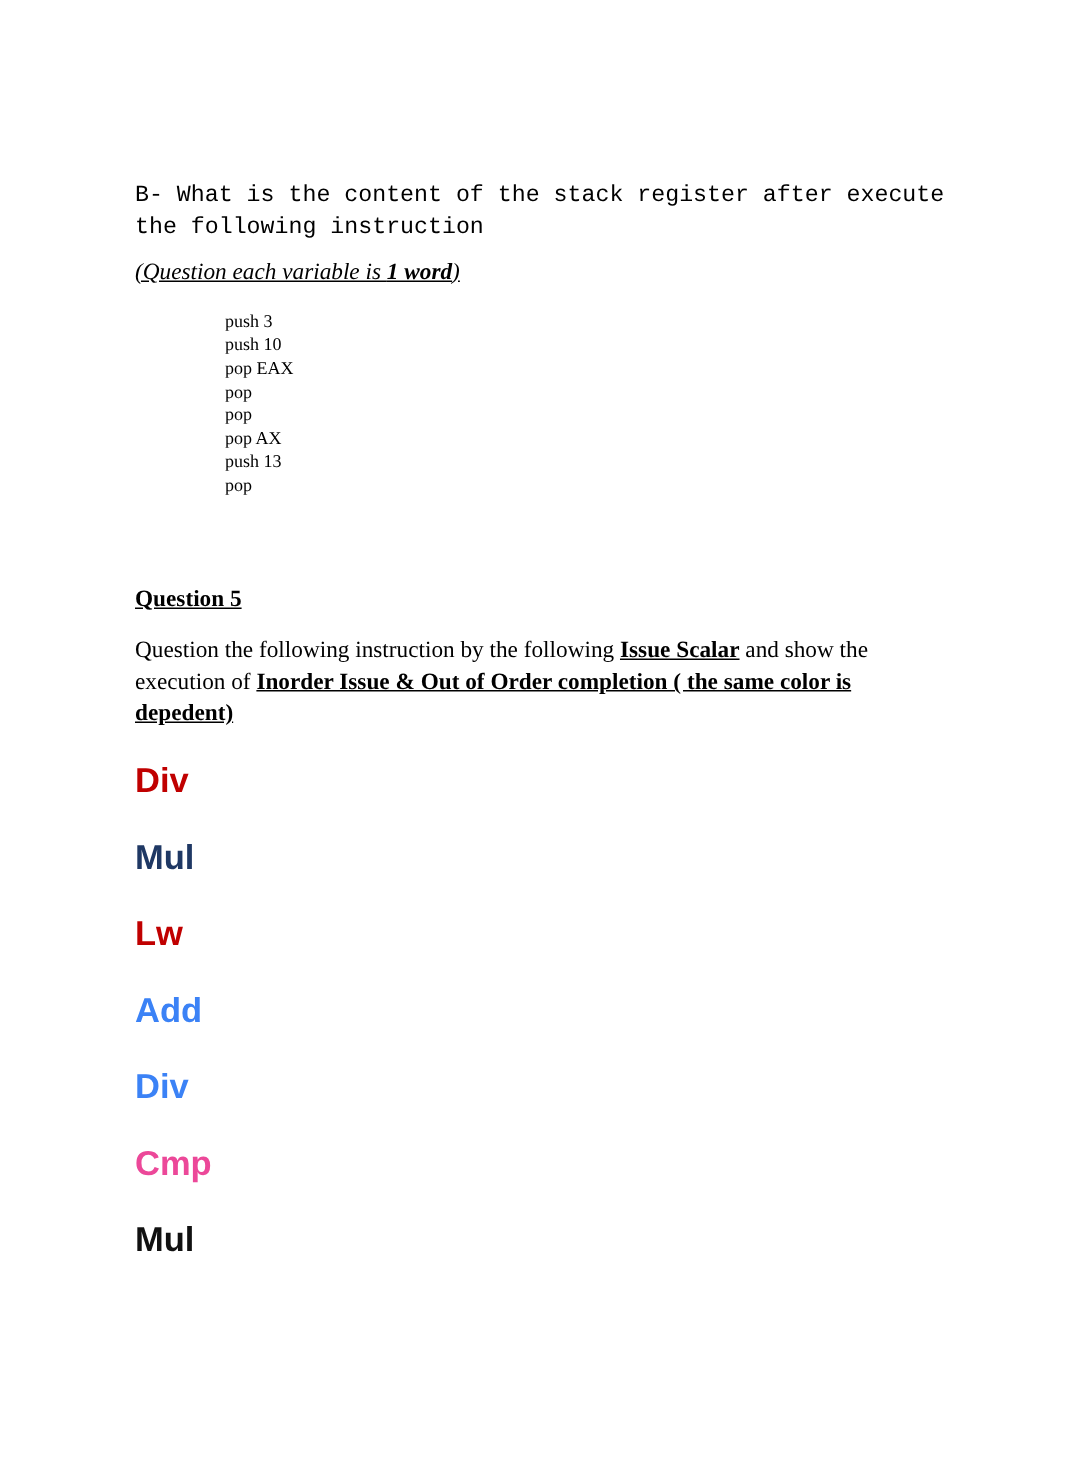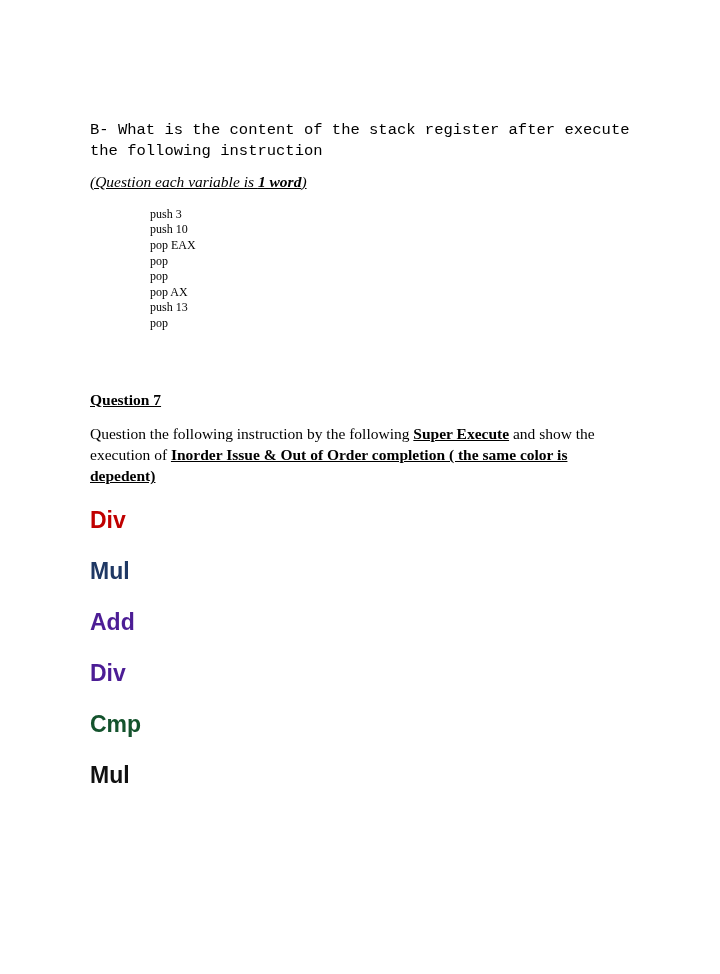--- a/index.html
+++ b/index.html
@@ -49,22 +49,22 @@
   }
   .big-instr {
     font-family: "Segoe UI", "Helvetica Neue", Arial, sans-serif;
     font-weight: 700;
     font-size: 23px;
     margin: 12px 0 28px 0;
     line-height: 1.0;
   }
   .c-red   { color: #c00000; }
   .c-blue  { color: #1f3864; }
-  .c-brown { color: #4c1d95; }
-  .c-green { color: #14532d; }
+  .c-brown { color: #3b82f6; }
+  .c-green { color: #ec4899; }
   .c-black { color: #111111; }
 </style>
 </head>
 <body>
 
 <div class="page">
 
   <div class="partB-title">B- What is the content of the stack register after execute the following instruction</div>
 
   <div class="assumption">
@@ -75,28 +75,29 @@
     <div>push 3</div>
     <div>push 10</div>
     <div>pop EAX</div>
     <div>pop</div>
     <div>pop</div>
     <div>pop AX</div>
     <div>push 13</div>
     <div>pop</div>
   </div>
 
-  <div class="q5-heading">Question 7</div>
+  <div class="q5-heading">Question 5</div>
 
   <div class="q5-intro">
-    <span>Question the following instruction by the following </span><span class="u">Super Execute</span><span> and show the execution of </span><span class="u">Inorder Issue &amp; Out of Order completion ( the same color is depedent)</span>
+    <span>Question the following instruction by the following </span><span class="u">Issue Scalar</span><span> and show the execution of </span><span class="u">Inorder Issue &amp; Out of Order completion ( the same color is depedent)</span>
   </div>
 
   <div>
     <div class="big-instr c-red">Div</div>
     <div class="big-instr c-blue">Mul</div>
+    <div class="big-instr c-red">Lw</div>
     <div class="big-instr c-brown">Add</div>
     <div class="big-instr c-brown">Div</div>
     <div class="big-instr c-green">Cmp</div>
     <div class="big-instr c-black">Mul</div>
   </div>
 
 </div>
 
 </body></html>

